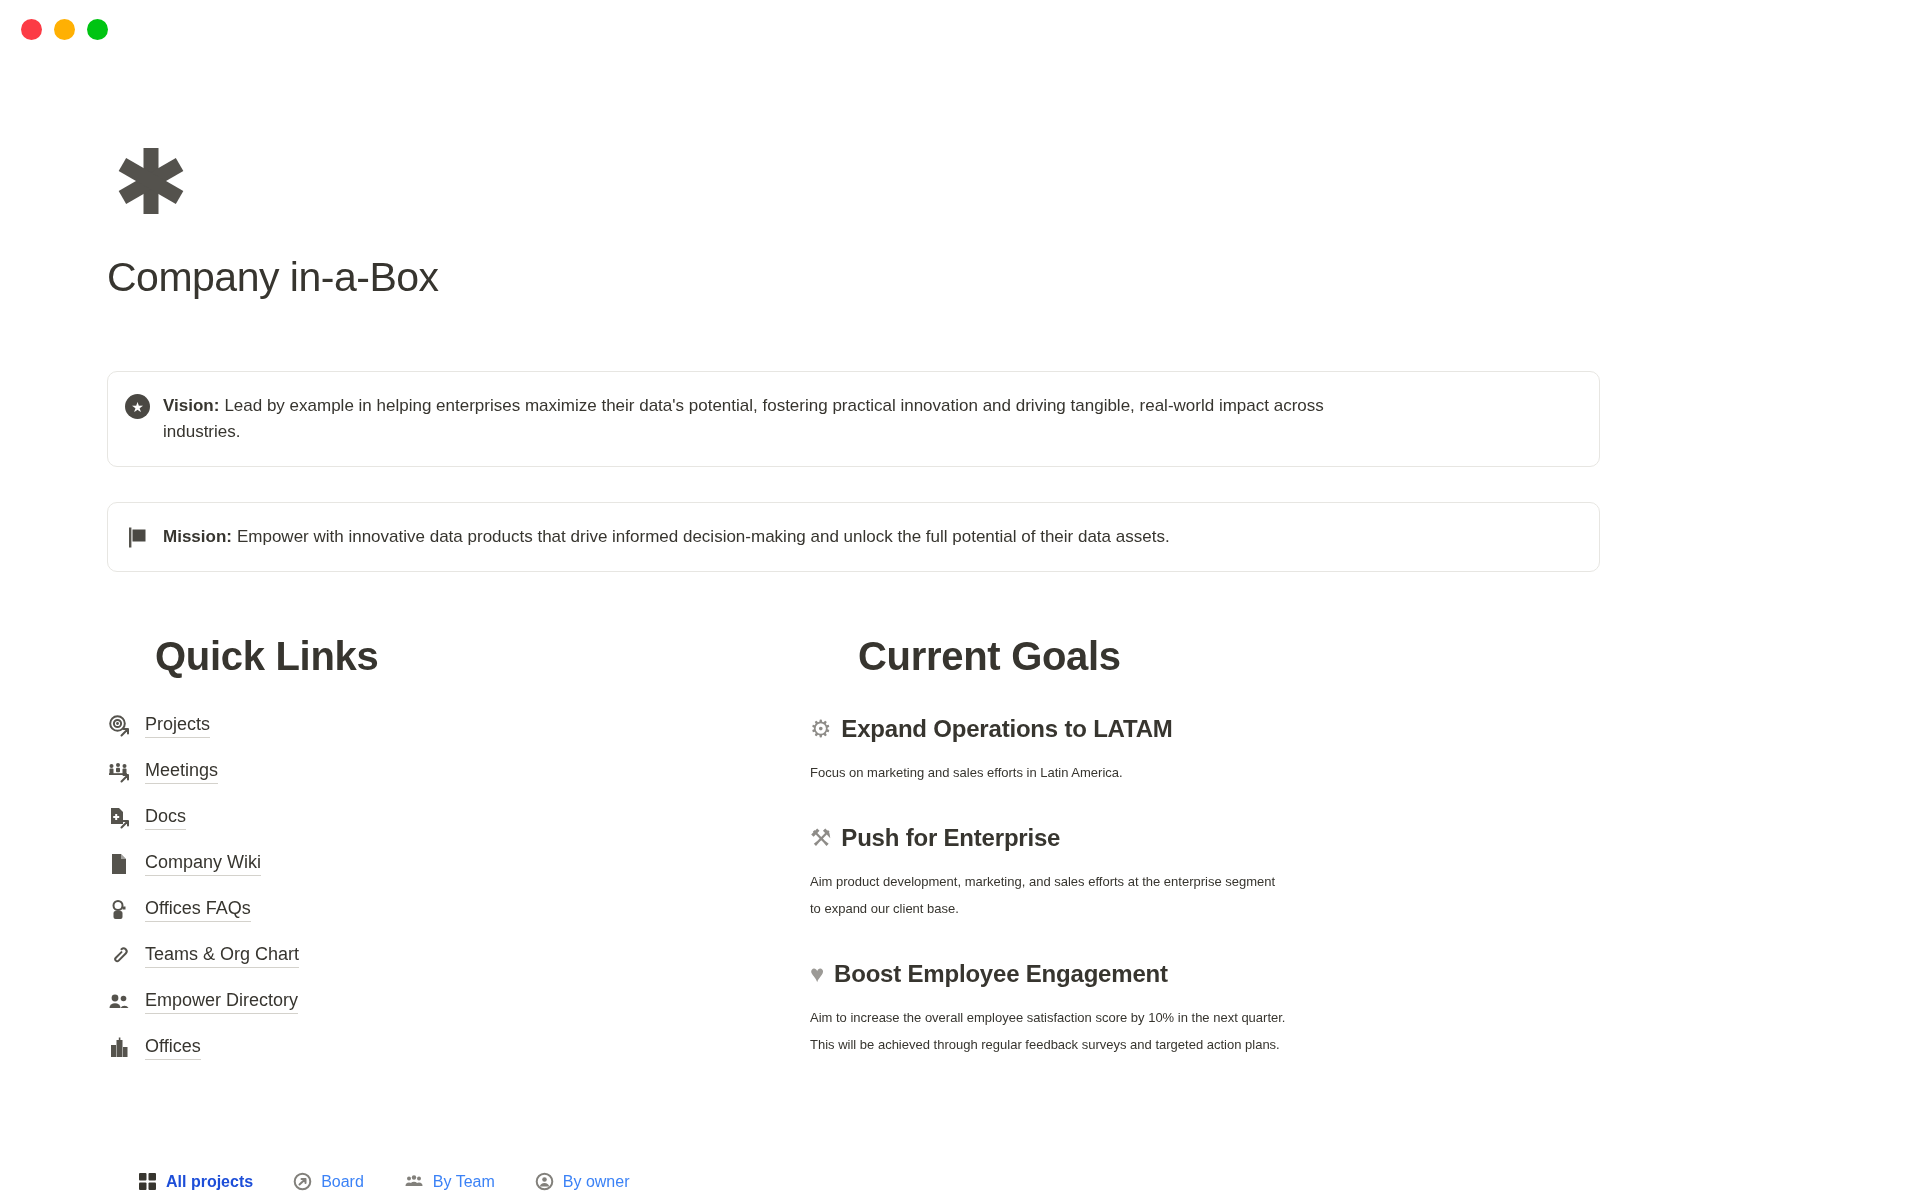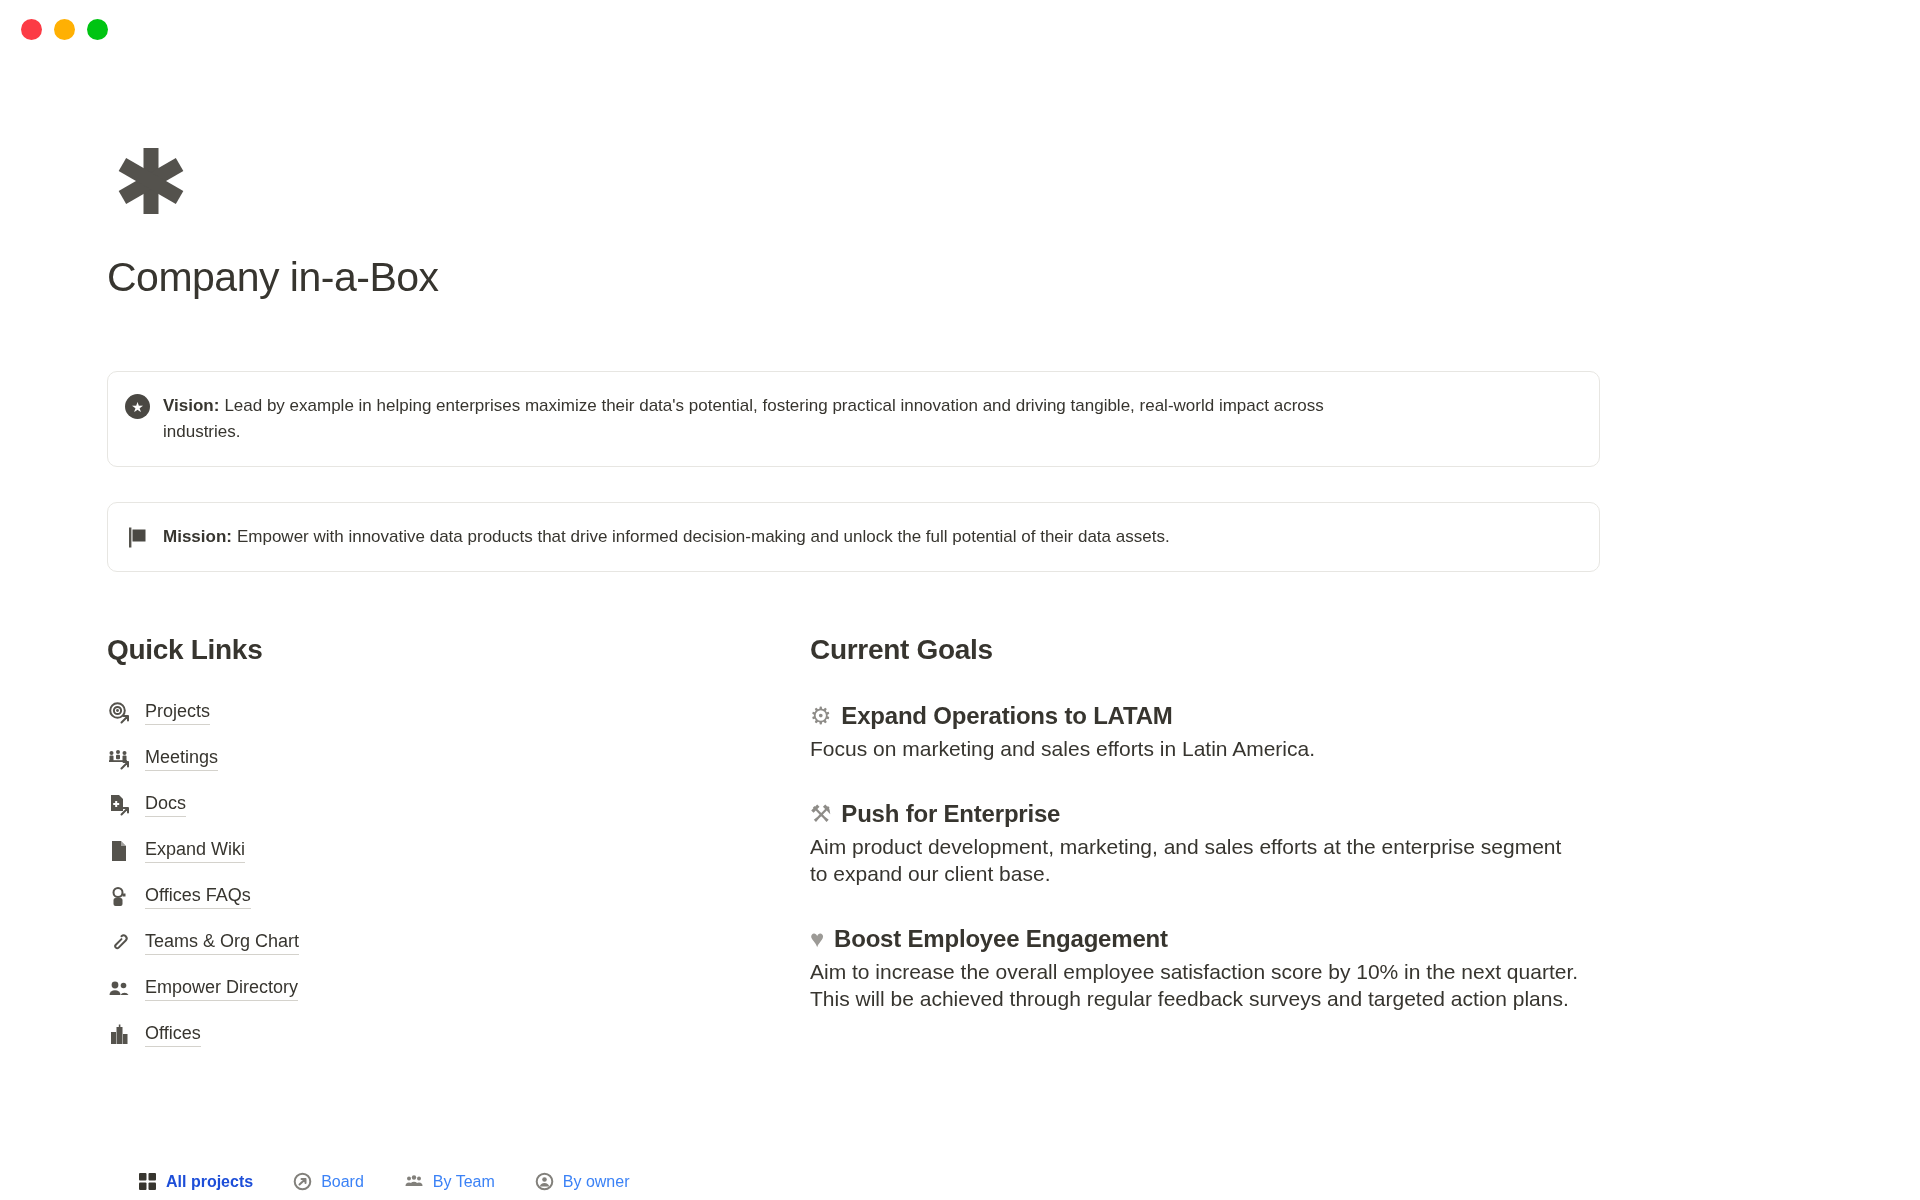--- a/index.html
+++ b/index.html
@@ -21,34 +21,34 @@
   .callout.vision { margin-top:70px; }
   .callout.mission { margin-top:35px; }
   .callout-label { font-weight:700; margin-right:5px; }
   .callout-text { white-space:pre-line; }
   .badge-circle { width:25px; height:25px; border-radius:50%; background:#4A4843; color:#fff;
                   display:flex; align-items:center; justify-content:center; font-size:14px; flex:0 0 auto; margin-top:1px; }
 
   .columns { display:flex; margin-top:62px; }
   .col-left { width:703px; }
   .col-right { width:790px; }
-  .section-heading { font-size:28px; font-weight:700; letter-spacing:-0.3px; }
+  .section-heading { font-size:40px; font-weight:700; letter-spacing:-0.3px;margin-left:48px; }
 
   .link-list { margin-top:24px; list-style:none; }
   .link-row { display:flex; align-items:center; gap:14px; height:46px; cursor:pointer; }
   .link-row svg { flex:0 0 auto; }
   .link-label { font-size:18px; border-bottom:1.5px solid #D4D2CC; padding-bottom:2px; }
 
   .goal { margin-top:38px; }
   .goal:first-of-type { margin-top:36px; }
   .goal-title { font-size:24px; font-weight:700; display:flex; align-items:center; gap:10px; letter-spacing:-0.2px; }
   .goal-glyph { font-size:24px; font-weight:400; }
   .goal-glyph.metal { color:#8E8C88; }
   .goal-glyph.heart { color:#9C9A96; }
-  .goal-body { margin-top:5px; font-size:21px; line-height:27px; white-space:pre-line; }
+  .goal-body { margin-top:16px; font-size:13px; line-height:27px; white-space:pre-line; }
 
   .view-tabs { position:absolute; left:138px; top:1172px; display:flex; align-items:center; gap:40px; }
   .view-tab { display:flex; align-items:center; gap:9px; font-size:16px; color:#3b82f6; cursor:pointer; }
   .view-tab.active { color:#1d4ed8; font-weight:600; }
   .icon-fill { fill:#55534D; }
   .icon-stroke { stroke:#55534D; fill:none; stroke-width:2; stroke-linecap:round; stroke-linejoin:round; }
   .tab-fill { fill:#37352F; }
   .tabg-fill { fill:#82807B; }
   .tabg-stroke { stroke:#82807B; fill:none; stroke-width:2; stroke-linecap:round; }
 </style>
@@ -126,21 +126,21 @@
             <path d="M14.5 21.5 L21 15 M21 15 h-4.5 M21 15 v4.5" class="icon-stroke"></path>
           </svg>
           <span class="link-label">Docs</span>
         </li>
 
         <li class="link-row">
           <svg width="24" height="24" viewBox="0 0 24 24">
             <path d="M5 2 h9 l5 5 v15 h-14 z" class="icon-fill"></path>
             <path d="M14 2 l5 5 h-5 z" fill="#ffffff" opacity="0.45"></path>
           </svg>
-          <span class="link-label">Expand Wiki</span>
+          <span class="link-label">Company Wiki</span>
         </li>
 
         <li class="link-row">
           <svg width="24" height="24" viewBox="0 0 24 24">
             <circle cx="11" cy="7.5" r="4.5" class="icon-stroke" stroke-width="2.6"></circle>
             <rect x="6.5" y="13" width="9" height="8" rx="2" class="icon-fill"></rect>
             <rect x="15.5" y="8.5" width="3" height="3" class="icon-fill"></rect>
           </svg>
           <span class="link-label">Offices FAQs</span>
         </li>

